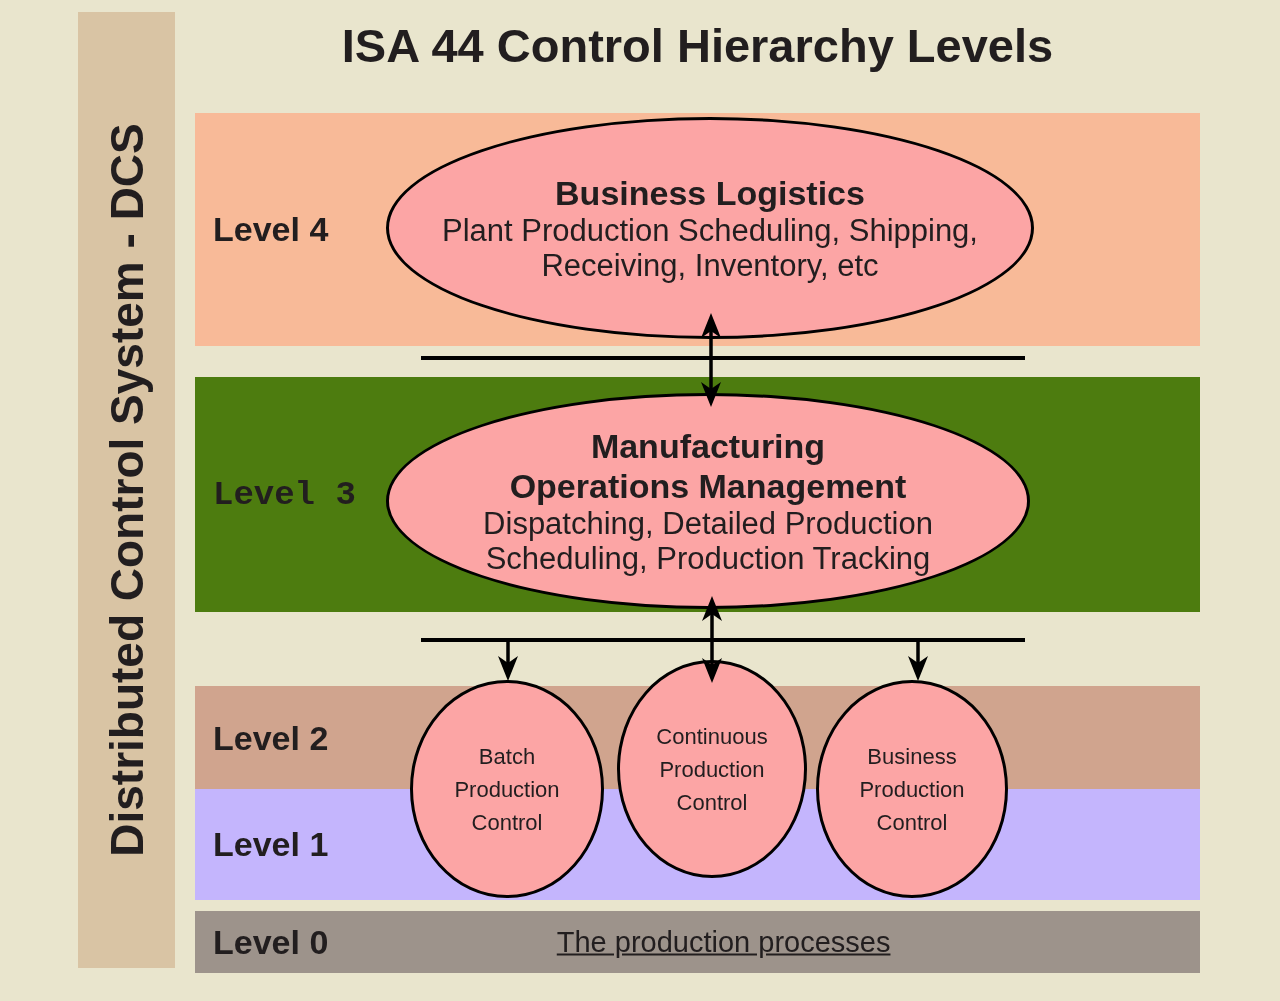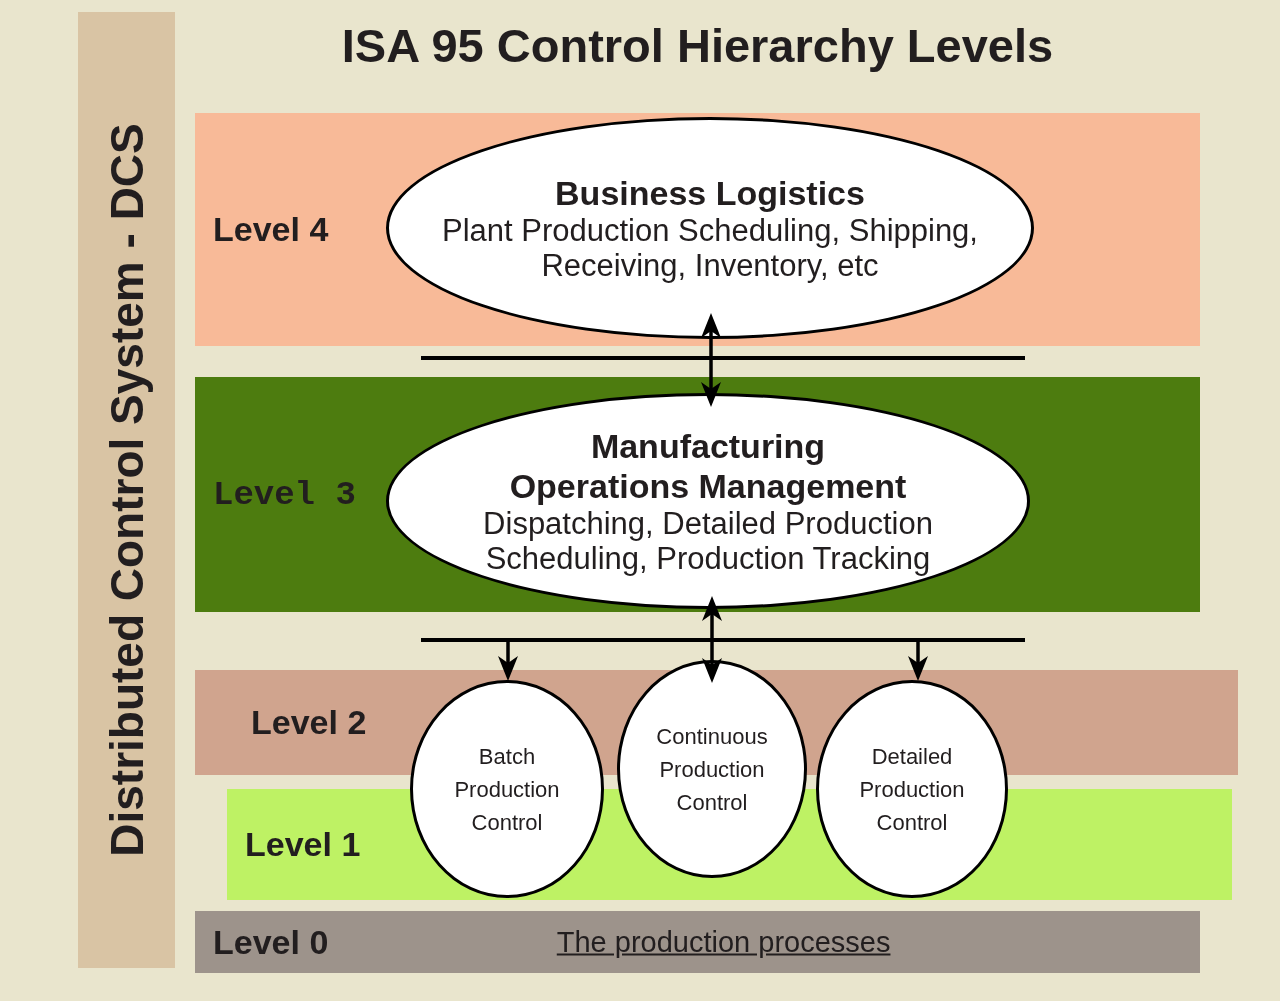--- a/index.html
+++ b/index.html
@@ -9,28 +9,28 @@
   .sidebar{position:absolute;left:78px;top:12px;width:97px;height:956px;}
   .sidebar-text{position:absolute;left:50%;top:50%;transform:translate(-50%,-50%) rotate(-90deg);
     white-space:nowrap;font-size:46px;font-weight:bold;letter-spacing:0px;}
 
   .title{position:absolute;left:195px;top:18px;width:1005px;text-align:center;
     font-size:47px;font-weight:bold;}
 
   .band{position:absolute;left:195px;width:1005px;display:flex;align-items:center;}
   .band4{top:113px;height:233px;}
   .band3{top:377px;height:235px;}
-  .band2{top:670px;height:105px;padding-left:38px;}
+  .band2{top:686px;height:105px;}
   .band1{top:789px;height:111px;}
   .band0{top:911px;height:62px;}
   .band-label{font-size:34px;font-weight:bold;padding-left:18px;white-space:nowrap;}
   .band0-content{position:absolute;left:52.6%;top:50%;transform:translate(-50%,-50%);
     font-size:29px;white-space:nowrap;text-decoration:underline;}
 
-  .ellipse{position:absolute;box-sizing:border-box;background:#ffffff;border:3.5px solid #000;
+  .ellipse{position:absolute;box-sizing:border-box;background:#fca5a5;border:3.5px solid #000;
     border-radius:50%;display:flex;flex-direction:column;align-items:center;justify-content:center;
     text-align:center;z-index:2;}
   .e4{left:386px;top:117px;width:648px;height:222px;}
   .e3{left:386px;top:393px;width:644px;height:216px;}
   .eb{left:410px;top:680px;width:194px;height:218px;}
   .ec{left:617px;top:660px;width:190px;height:218px;}
   .ed{left:816px;top:680px;width:192px;height:218px;}
   .e-title{font-size:34px;font-weight:bold;line-height:40px;white-space:nowrap;}
   .e-body{font-size:31px;line-height:35px;white-space:nowrap;}
   .e-small{font-size:22px;line-height:33px;white-space:nowrap;}
@@ -39,35 +39,35 @@
 </style>
 </head>
 <body>
 
 <div class="canvas">
 
   <div class="sidebar" style="background-color: rgb(217, 196, 164);">
     <div class="sidebar-text">Distributed Control System - DCS</div>
   </div>
 
-  <div class="title">ISA 95 Control Hierarchy Levels</div>
+  <div class="title">ISA 44 Control Hierarchy Levels</div>
 
   <div class="band band4" style="background-color: rgb(248, 186, 152);">
     <div class="band-label">Level 4</div>
   </div>
 
   <div class="band band3" style="background-color: #4d7c0f; font-family: Liberation Mono, monospace;">
     <div class="band-label">Level 3</div>
   </div>
 
   <div class="band band2" style="background-color: rgb(208, 164, 142);">
     <div class="band-label">Level 2</div>
   </div>
 
-  <div class="band band1" style="background-color: #bef264; margin-left: 32px;">
+  <div class="band band1" style="background-color: #c4b5fd;">
     <div class="band-label">Level 1</div>
   </div>
 
   <div class="band band0" style="background-color: rgb(157, 147, 139);">
     <div class="band-label">Level 0</div>
     <div class="band0-content">The production processes</div>
   </div>
 
   <div class="ellipse e4">
     <div class="e-title">Business Logistics</div>
@@ -88,21 +88,21 @@
     <div class="e-small">Control</div>
   </div>
 
   <div class="ellipse ec">
     <div class="e-small">Continuous</div>
     <div class="e-small">Production</div>
     <div class="e-small">Control</div>
   </div>
 
   <div class="ellipse ed">
-    <div class="e-small">Detailed</div>
+    <div class="e-small">Business</div>
     <div class="e-small">Production</div>
     <div class="e-small">Control</div>
   </div>
 
   <svg class="overlay" width="1280" height="1001" viewBox="0 0 1280 1001">
     <g stroke="#000" fill="#000">
       <line x1="421" y1="358" x2="1025" y2="358" stroke-width="4"></line>
       <line x1="421" y1="640" x2="1025" y2="640" stroke-width="4"></line>
 
       <g>

